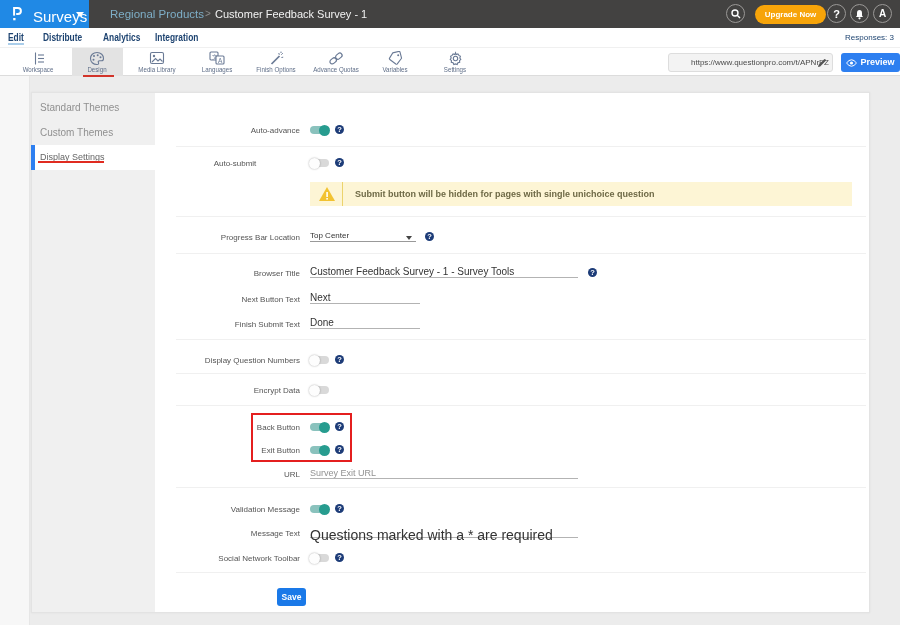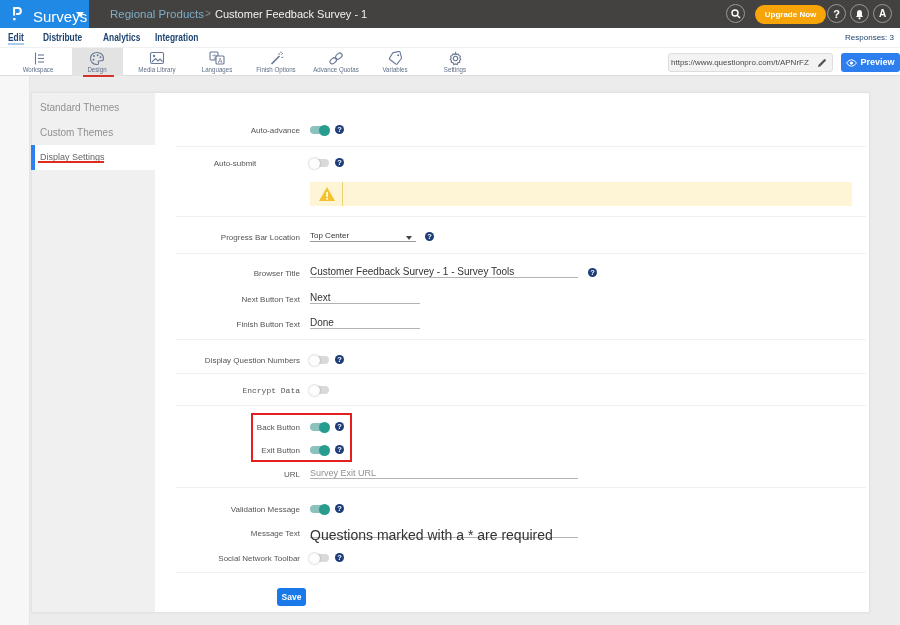--- a/index.html
+++ b/index.html
@@ -25,21 +25,21 @@
 #resp { position:absolute; right:6px; top:33px; font-size:8px; color:#1d4370; }
 .navitem { top:31.5px; font-size:10px; font-weight:bold; color:#1d4370; transform:scaleX(0.84); transform-origin:0 0; white-space:nowrap; }
 
 
 #toolbar { position:absolute; left:0; top:48px; width:900px; height:28px; background:#fff; border-bottom:1px solid #dcdcdc; }
 .tItem { position:absolute; top:48px; height:28px; text-align:center; }
 .tItem .lbl { position:absolute; bottom:3px; font-size:7px; color:#5f6e88; white-space:nowrap; left:50%; transform:translateX(-50%) scaleX(0.88); }
 .tItem svg { margin-top:3px; }
 #designSel { position:absolute; left:72px; top:48px; width:51px; height:28px; background:#e3e3e3; }
 #designUnderline { position:absolute; left:83px; top:74.5px; width:31px; height:2.5px; background:#d2342a; }
-#urlBox { position:absolute; left:668px; top:53px; width:165px; height:19px; background:#f3f3f3; border:1px solid #ddd; border-radius:3px; font-size:8px; color:#4a4a4a; line-height:17px; padding-left:2px; white-space:nowrap; }
+#urlBox { position:absolute; left:668px; top:53px; width:165px; height:19px; background:#f3f3f3; border:1px solid #ddd; border-radius:3px; font-size:8px; color:#4a4a4a; line-height:17px; padding-left:22px; white-space:nowrap; }
 #previewBtn { position:absolute; left:841px; top:53px; width:59px; height:19px; background:#2d7ff0; border-radius:3px; color:#fff; font-size:9px; font-weight:bold; text-align:center; line-height:19px; }
 
 
 #panel { position:absolute; left:31px; top:92px; width:839px; height:521px; background:#fff; border:1px solid #e3e3e3; box-shadow:0 0 2px rgba(0,0,0,0.06); }
 #leftstrip { position:absolute; left:0; top:76px; width:30px; height:549px; background:#f7f7f7; border-right:1px solid #e6e6e6; }
 #sidebar { position:absolute; left:32px; top:93px; width:123px; height:519px; background:#f0f0f0; }
 .sbItem { position:absolute; left:31px; width:124px; height:25px; font-size:10px; color:#909090; line-height:25px; padding-left:9px; }
 #sbSel { position:absolute; left:31px; top:145px; width:124px; height:25px; background:#fff; border-left:4px solid #2d7ff0; }
 #sbSelTxt { position:absolute; left:40px; top:145px; font-size:9px; color:#666; line-height:25px; }
 #sbRedLine { position:absolute; left:38px; top:160.5px; width:66px; height:2px; background:#e02b20; }
@@ -130,47 +130,48 @@
     </div>
   <div class="qi" style="left:335px; top:158px;">?</div>
 
   <div class="abs" style="left:310px; top:182px; width:542px; height:24px; background:#fdf5d5;">
     <svg style="position:absolute; left:8px; top:3.5px;" width="18" height="16" viewBox="0 0 18 16">
         <path d="M9 1 L17 15 L1 15 Z" fill="#f2c231"></path>
         <rect x="8.3" y="6" width="1.6" height="5" fill="#fff"></rect>
         <rect x="8.3" y="12" width="1.6" height="1.6" fill="#fff"></rect>
       </svg>
     <div style="position:absolute; left:32px; top:0; bottom:0; width:1px; background:#ecd36c;"></div>
+    <div style="position:absolute; left:45px; top:6.5px; font-size:9px; font-weight:bold; color:#6e6946; white-space:nowrap;">Submit button will be hidden for pages with single unichoice question</div>
   </div>
   <div class="sep" style="top:216px;"></div>
 
   <div class="flabel" style="top:233px;">Progress Bar Location</div>
   <div class="abs" style="left:310px; top:228px; width:106px; border-bottom:1px solid #999; height:14px; font-size:8px; color:#333; padding-top:3px;">Top Center<span style="position:absolute; right:4px; top:8px; width:0; height:0; border-left:3px solid transparent; border-right:3px solid transparent; border-top:4px solid #444;"></span></div>
   <div class="qi" style="left:425px; top:232px;">?</div>
   <div class="sep" style="top:253px;"></div>
 
   <div class="flabel" style="top:269px;">Browser Title</div>
   <div class="finput" style="top:266px; width:268px; height:12px;">Customer Feedback Survey - 1 - Survey Tools</div>
   <div class="qi" style="left:588px; top:268px;">?</div>
 
   <div class="flabel" style="top:295px;">Next Button Text</div>
   <div class="finput" style="top:292px; width:110px; height:12px;">Next</div>
 
-  <div class="flabel" style="top:320px;">Finish Button Text</div>
+  <div class="flabel" style="top:320px;">Finish Submit Text</div>
   <div class="finput" style="top:317px; width:110px; height:12px;">Done</div>
   <div class="sep" style="top:339px;"></div>
 
   <div class="flabel" style="top:356px;">Display Question Numbers</div>
   <div class="toggle toff" style="left:310px; top:356px;">
       <div class="knob"></div>
     </div>
   <div class="qi" style="left:335px; top:355px;">?</div>
   <div class="sep" style="top:373px;"></div>
 
-  <div class="flabel" style="top:386px;font-family:Liberation Mono, monospace;">Encrypt Data</div>
+  <div class="flabel" style="top:386px;">Encrypt Data</div>
   <div class="toggle toff" style="left:310px; top:386px;">
       <div class="knob"></div>
     </div>
   <div class="sep" style="top:405px;"></div>
 
   <div class="abs" style="left:251px; top:413px; width:101px; height:49px; border:2.5px solid #e41f1f;"></div>
   <div class="flabel" style="top:423px;">Back Button</div>
   <div class="toggle ton" style="left:310px; top:423px;">
       <div class="knob"></div>
     </div>

